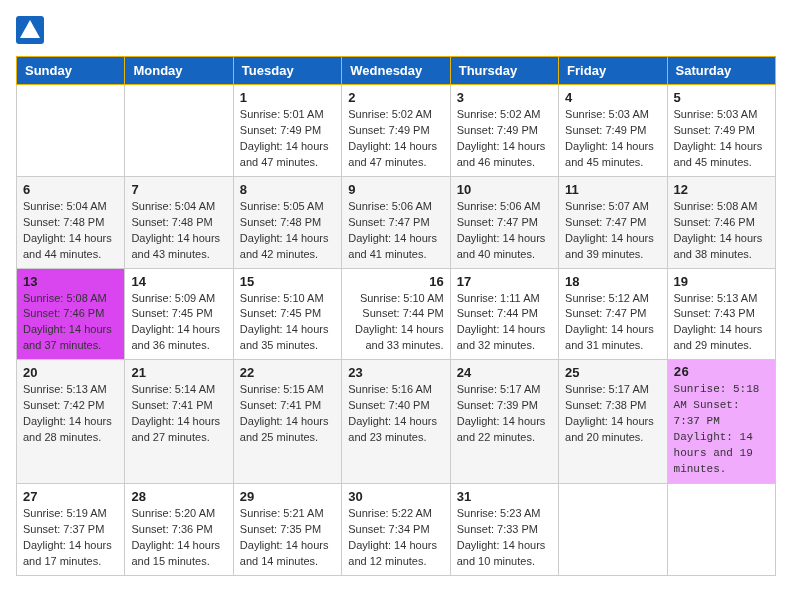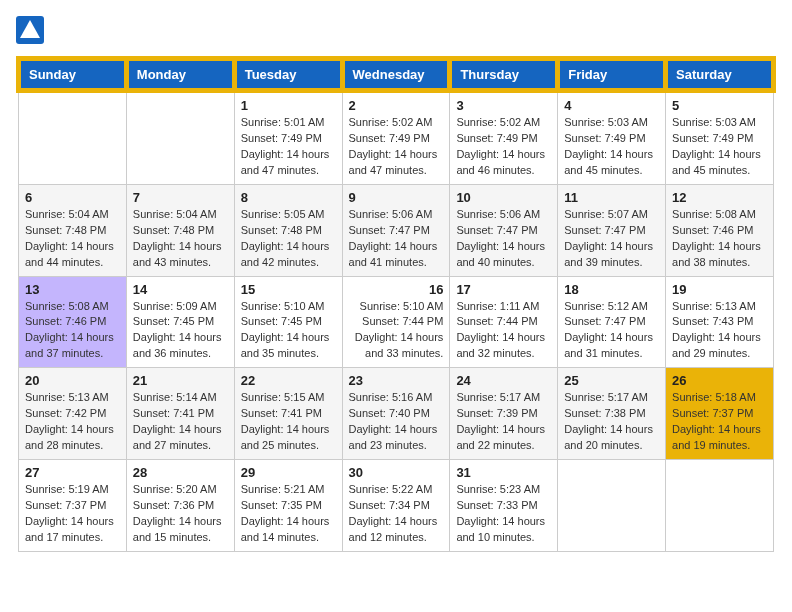--- a/index.html
+++ b/index.html
@@ -58,21 +58,21 @@
       border-collapse: collapse;
       border: 1px solid #ccc;
     }
     .calendar th {
       background-color: #1565c0;
       color: #fff;
       text-align: left;
       padding: 6px 8px;
       font-size: 13px;
       font-weight: bold;
-      border: 5px solid #eab308;
+      border: 1px solid #eab308;
     }
     .calendar td {
       vertical-align: top;
       border: 1px solid #ccc;
       padding: 5px 6px;
       width: calc(100% / 7);
       min-height: 80px;
       font-size: 11px;
       color: #333;
       background: #fff;
@@ -204,21 +204,21 @@
 Daylight: 14 hours and 39 minutes.</div>
         </td>
         <td style="background-color: rgb(245, 245, 245);">
           <span class="day-num">12</span>
           <div class="cell-info">Sunrise: 5:08 AM
 Sunset: 7:46 PM
 Daylight: 14 hours and 38 minutes.</div>
         </td>
       </tr>
       <tr>
-        <td style="background-color: #c4b5fd;">
+        <td style="background-color: #d946ef;">
           <span class="day-num">13</span>
           <div class="cell-info">Sunrise: 5:08 AM
 Sunset: 7:46 PM
 Daylight: 14 hours and 37 minutes.</div>
         </td>
         <td style="background-color: rgb(255, 255, 255);">
           <span class="day-num">14</span>
           <div class="cell-info">Sunrise: 5:09 AM
 Sunset: 7:45 PM
 Daylight: 14 hours and 36 minutes.</div>
@@ -284,21 +284,21 @@
           <div class="cell-info">Sunrise: 5:17 AM
 Sunset: 7:39 PM
 Daylight: 14 hours and 22 minutes.</div>
         </td>
         <td style="background-color: rgb(245, 245, 245);">
           <span class="day-num">25</span>
           <div class="cell-info">Sunrise: 5:17 AM
 Sunset: 7:38 PM
 Daylight: 14 hours and 20 minutes.</div>
         </td>
-        <td style="background-color: #eab308;">
+        <td style="background-color: #f0abfc; font-family: Liberation Mono, monospace;">
           <span class="day-num">26</span>
           <div class="cell-info">Sunrise: 5:18 AM
 Sunset: 7:37 PM
 Daylight: 14 hours and 19 minutes.</div>
         </td>
       </tr>
       <tr>
         <td style="background-color: rgb(255, 255, 255);">
           <span class="day-num">27</span>
           <div class="cell-info">Sunrise: 5:19 AM

